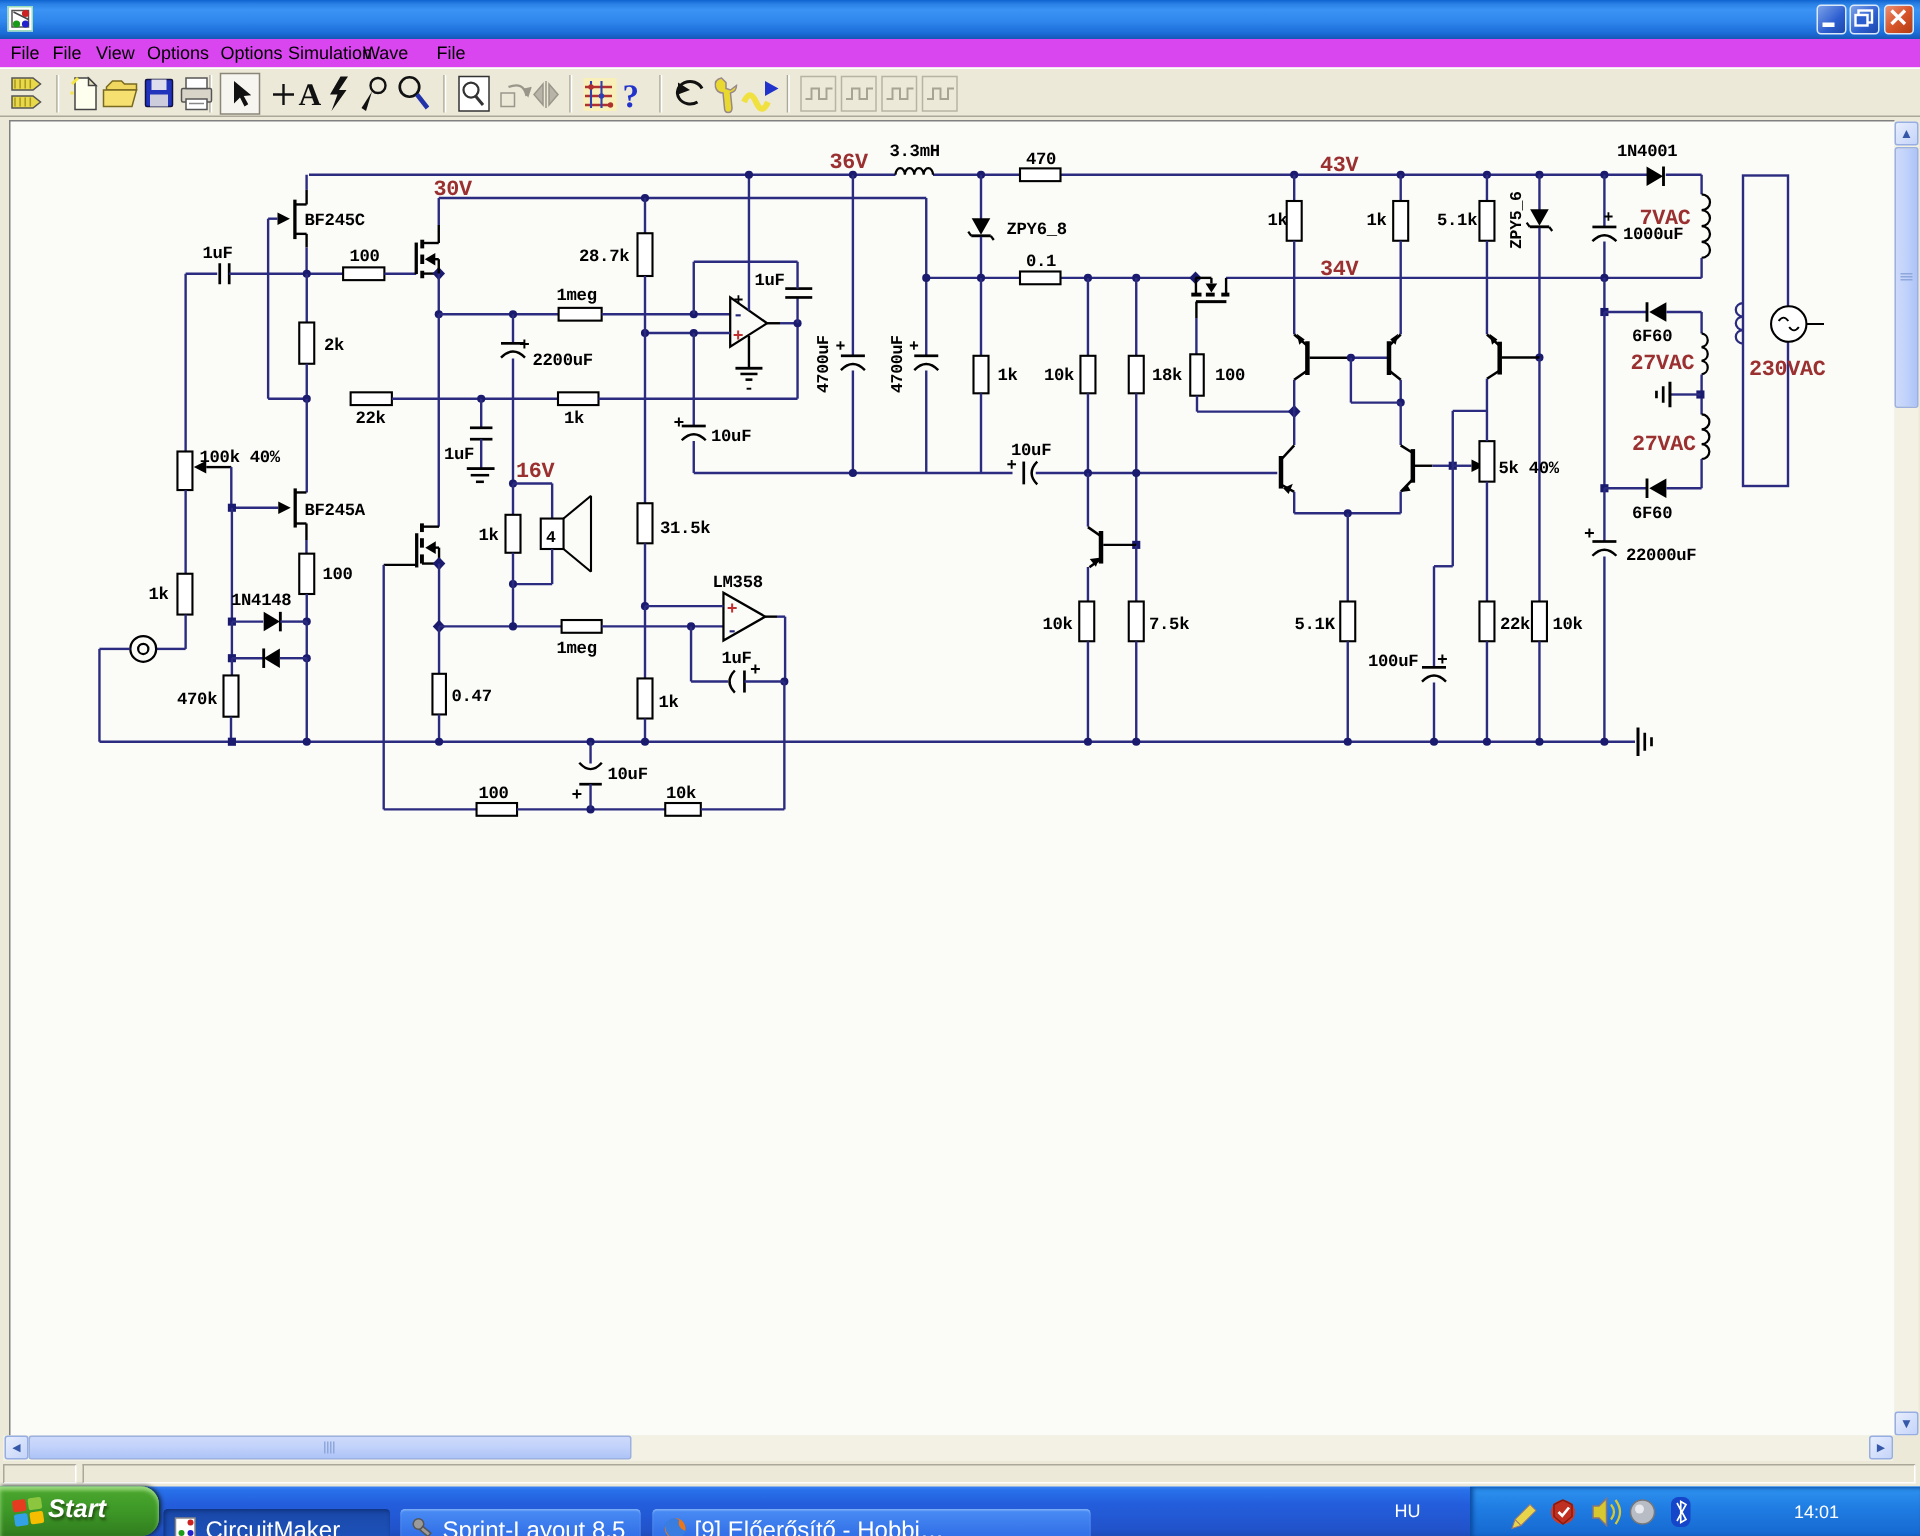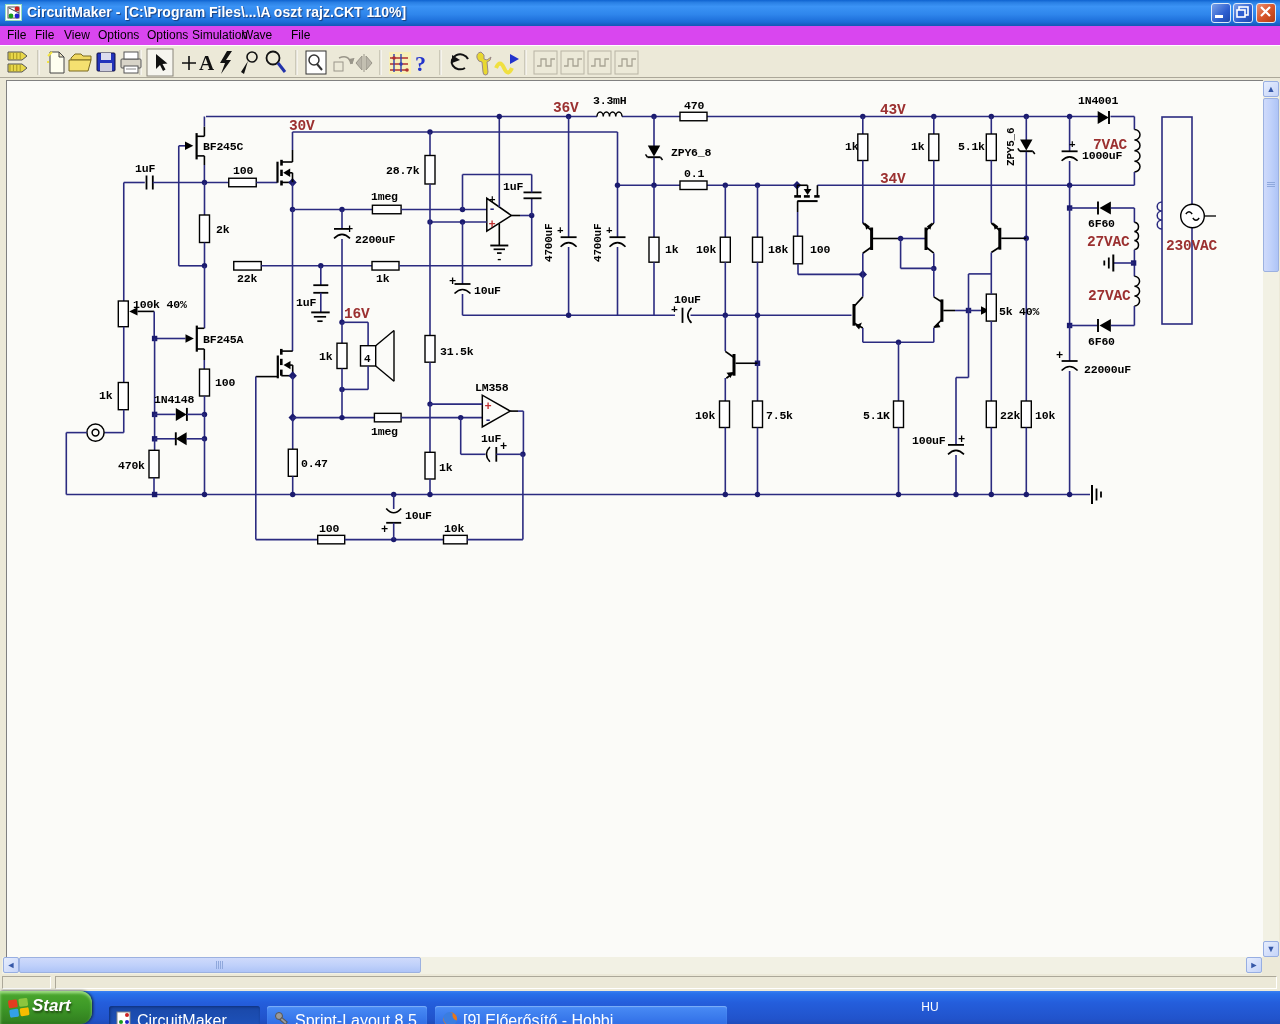--- a/index.html
+++ b/index.html
@@ -15,21 +15,21 @@
 #toolbar{position:absolute;left:0;top:45px;width:1280px;height:33px;background:#ece9d8;border-top:1px solid #fff;border-bottom:1px solid #aca899}
 #canvas{position:absolute;left:6px;top:80px;width:1257px;height:877px;background:#fbfbf8;border-top:1px solid #808080;border-left:1px solid #808080}
 #schemwrap{position:absolute;left:0px;top:0px;width:1280px;height:1024px;z-index:3;pointer-events:none}
 .sb{position:absolute;background:#f2f1e4}
 .sbthumb{position:absolute;background:linear-gradient(to right,#cfdafb,#c0d1fa 50%,#aec4f7);border:1px solid #9cb1e0;border-radius:2px}
 .sbthumbh{background:linear-gradient(to bottom,#cfdafb,#c0d1fa 50%,#aec4f7);border:1px solid #9cb1e0;border-radius:2px;position:absolute}
 .sbbtn{position:absolute;width:16px;height:16px;background:linear-gradient(135deg,#e6edfd,#c5d4f9);border:1px solid #97aee2;border-radius:2px;color:#3658a8;font-size:9px;text-align:center;line-height:15px}
 #statusbar{position:absolute;left:0;top:974px;width:1280px;height:17px;background:#ece9d8}
 .panel{position:absolute;top:2px;height:13px;border:1px solid;border-color:#aca899 #fff #fff #aca899}
 #taskbar{position:absolute;left:0;top:991px;width:1280px;height:33px;background:linear-gradient(to bottom,#3a81f3 0%,#2870ea 8%,#245edc 35%,#2153cb 85%,#1e4cbb 100%)}
-#startbtn{position:absolute;left:0;top:0;width:92px;height:33px;border-radius:0 12px 12px 0;
+#startbtn{position:absolute;left:0;top:0;width:106px;height:33px;border-radius:0 12px 12px 0;
  background:linear-gradient(to bottom,#6cbf4c 0%,#48a42c 12%,#3d9827 50%,#338220 90%,#2d751c 100%);box-shadow:inset 0 2px 3px #9fdc85,1px 0 3px #123;}
 #startbtn .txt{position:absolute;left:32px;top:5px;font-style:italic;font-weight:bold;font-size:17px;color:#fff;text-shadow:1px 2px 2px #234f12}
 .task{position:absolute;top:15px;height:27px;border-radius:3px;color:#fff;font-size:16px}
 .tray{position:absolute;left:980px;top:0;width:300px;height:33px;background:linear-gradient(to bottom,#2f93f0 0%,#1f7ce2 45%,#1668cf 100%);box-shadow:inset 2px 1px 3px #0a4ca0}
 </style></head><body>
 <div id="canvas"></div>
 <div id="schemwrap"><svg id="schem" xmlns="http://www.w3.org/2000/svg" width="1280" height="1024" viewBox="0 0 1280 1024">
 <line x1="206" y1="116.5" x2="597" y2="116.5" stroke="#2b2b80" stroke-width="1.6"></line>
 <line x1="622" y1="116.5" x2="680" y2="116.5" stroke="#2b2b80" stroke-width="1.6"></line>
 <line x1="707" y1="116.5" x2="1098" y2="116.5" stroke="#2b2b80" stroke-width="1.6"></line>
@@ -522,21 +522,20 @@
 </svg>
 </div>
 <div id="titlebar">
  <div class="ico"><svg width="17" height="17">
         <rect x="2" y="2" width="11" height="11" fill="none" stroke="#555" stroke-width="1"></rect>
         <circle cx="5" cy="11" r="2.4" fill="#1a9c1a"></circle>
         <circle cx="11" cy="11" r="2.4" fill="#2222cc"></circle>
         <circle cx="11" cy="4" r="2.4" fill="#cc2222"></circle>
         <path d="M3 3 L13 8" stroke="#444" stroke-width="1"></path>
       </svg></div>
- <div class="t">CircuitMaker - [C:\Program Files\...\A oszt rajz.CKT 110%]</div>
  <div class="wbtn" id="bmin"><svg width="18" height="16">
         <rect x="3" y="11" width="8" height="3" fill="#fff"></rect>
       </svg></div>
  <div class="wbtn" id="bmax"><svg width="18" height="16">
         <rect x="5" y="3" width="9" height="8" fill="none" stroke="#fff" stroke-width="1.6"></rect>
         <rect x="3" y="6" width="8" height="7" fill="#2d5ed0" stroke="#fff" stroke-width="1.6"></rect>
       </svg></div>
  <div class="wbtn" id="bcls"><svg width="18" height="16">
         <path d="M4 3 L13 12 M13 3 L4 12" stroke="#fff" stroke-width="2.2"></path>
       </svg></div>
@@ -673,14 +672,29 @@
       </svg>
    <span style="position:absolute;left:28px;top:6px">Sprint-Layout 8.5</span>
     </div>
  <div class="task" style="left:435px;width:292px;background:linear-gradient(to bottom,#4a8cf5,#3372e8 60%,#2e69e0);box-shadow:inset 0 1px 1px #7fb0f8">
    <svg width="16" height="16" style="position:absolute;left:7px;top:5px">
         <circle cx="8" cy="8" r="7" fill="#3a7de0"></circle>
         <path d="M 8 1 a 7 7 0 0 1 6.8 8.6 a 5.5 5.5 0 0 1 -4 -7.2 z M 1.5 6 a 7 7 0 0 0 8 8.8 a 8 8 0 0 1 -8 -8.8" fill="#e8761a"></path>
       </svg>
    <span style="position:absolute;left:28px;top:6px">[9] Előerősítő - Hobbi…</span>
     </div>
- <div style="position:absolute;left:913px;top:5px;width:34px;height:23px;color:#fff;font-size:12px;text-align:center;line-height:23px">HU</div>
+ <div style="position:absolute;left:913px;top:5px;width:34px;height:23px;color:#fff;font-size:12px;text-align:right;line-height:23px">HU</div>
+ <div class="tray">
+  <svg width="300" height="33">
+   <path d="M 30 22 L 40 12 L 44 16 L 34 26 Z M 30 22 L 28 28 L 34 26 Z" fill="#e8d44a" stroke="#977" stroke-width="0.7"></path>
+   <circle cx="62" cy="17" r="8" fill="#d03a2a"></circle>
+        <path d="M 62 9 L 56 12 L 56 20 L 62 25 L 68 20 L 68 12 Z" fill="#c03020" stroke="#8a1a10"></path>
+        <path d="M59 17 l2.5 2.5 L66 14" stroke="#fff" stroke-width="1.8" fill="none"></path>
+   <path d="M 82 13 L 86 13 L 91 8 L 91 26 L 86 21 L 82 21 Z" fill="#d8c830" stroke="#877"></path>
+        <path d="M 94 12 Q 98 17 94 22 M 97 9 Q 103 17 97 25" stroke="#d8c830" stroke-width="1.5" fill="none"></path>
+   <circle cx="115" cy="17" r="8" fill="#b8bcc4" stroke="#777"></circle>
+        <circle cx="113" cy="15" r="3" fill="#e8eaf0"></circle>
+   <rect x="134" y="7" width="13" height="20" rx="5" fill="#1545c8"></rect>
+        <path d="M 138 11 L 144 22 L 140.5 24 L 140.5 10 L 144 12 L 138 23" stroke="#fff" stroke-width="1.1" fill="none"></path>
+   <text x="216" y="21" fill="#ffffff" font-size="12px" font-family="Liberation Sans, sans-serif">14:01</text>
+  </svg>
+ </div>
 </div>
 
 </body></html>

